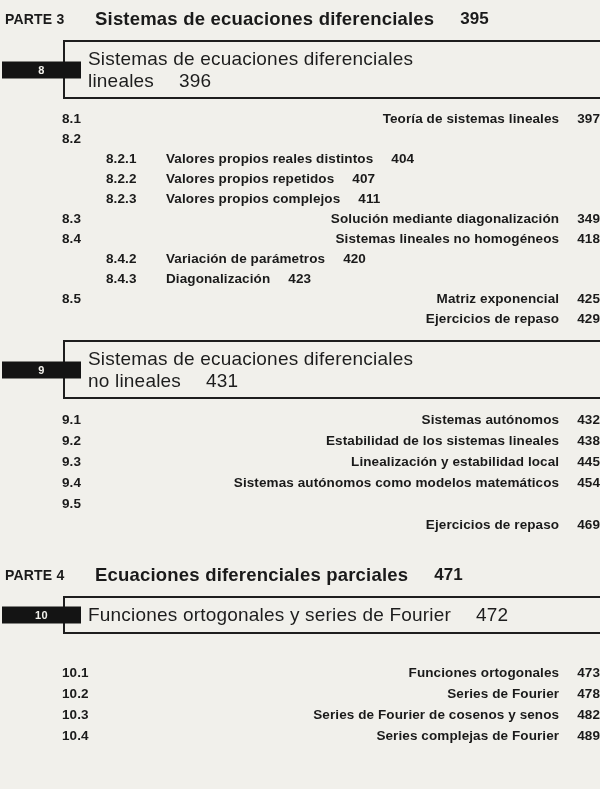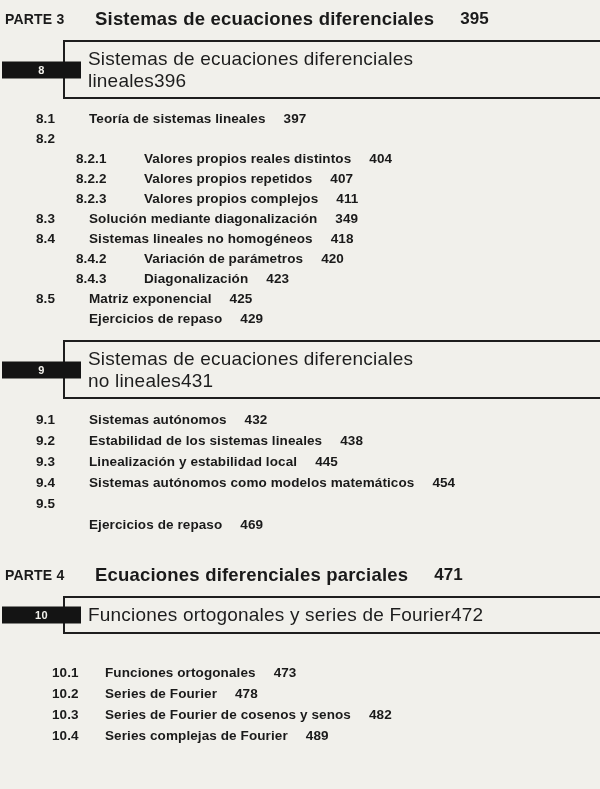--- a/index.html
+++ b/index.html
@@ -73,37 +73,38 @@
   }
   .chapter-title {
     font-size: 19px;
     line-height: 21.5px;
     font-weight: 400;
     letter-spacing: 0.2px;
     color: #1d1d1d;
     white-space: nowrap;
   }
   .chapter-page {
+    margin-left: 25px;
   }
 
   
   .sections { margin-top: 10px; }
-  .sections[data-ch="10"] { margin-top: 28px; margin-left: 16px; }
+  .sections[data-ch="10"] { margin-top: 28px; }
   .toc-row {
     display: flex;
     font-weight: bold;
     font-size: 13.5px;
     line-height: 20px;
     letter-spacing: 0.1px;
   }
   .sections[data-ch="9"] .toc-row,
   .sections[data-ch="10"] .toc-row { line-height: 21px; }
-  .toc-row.level-1 { padding-left: 36px; }
+  .toc-row.level-1 { padding-left: 62px; justify-content: space-between; }
   .toc-row.level-1 .row-num { flex: 0 0 53px; }
-  .toc-row.level-2 { padding-left: 76px; gap: 8px; }
+  .toc-row.level-2 { padding-left: 106px; }
   .toc-row.level-2 .row-num { flex: 0 0 60px; }
   .row-title { max-width: 450px; }
   .row-page { margin-left: 18px; }
 </style>
 </head>
 <body>
 
 <div id="content">
     <section class="part">
       <div class="part-heading">

